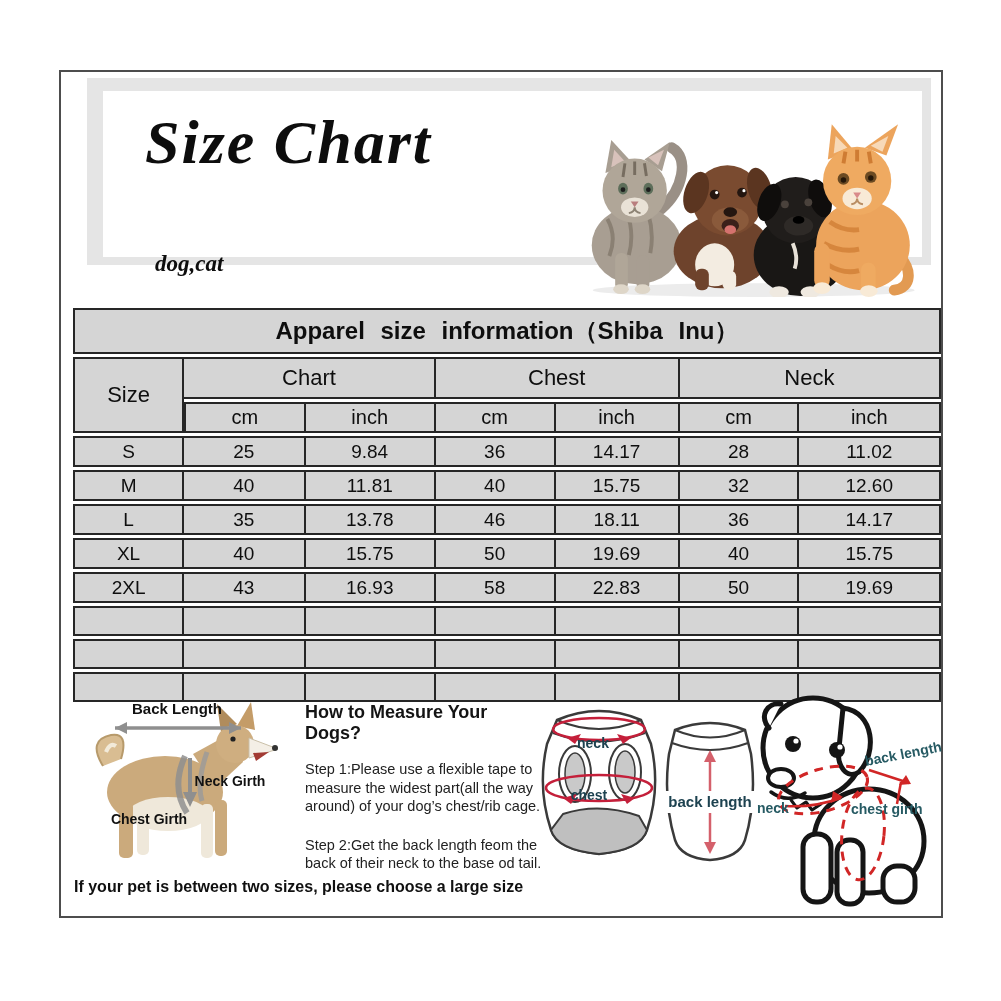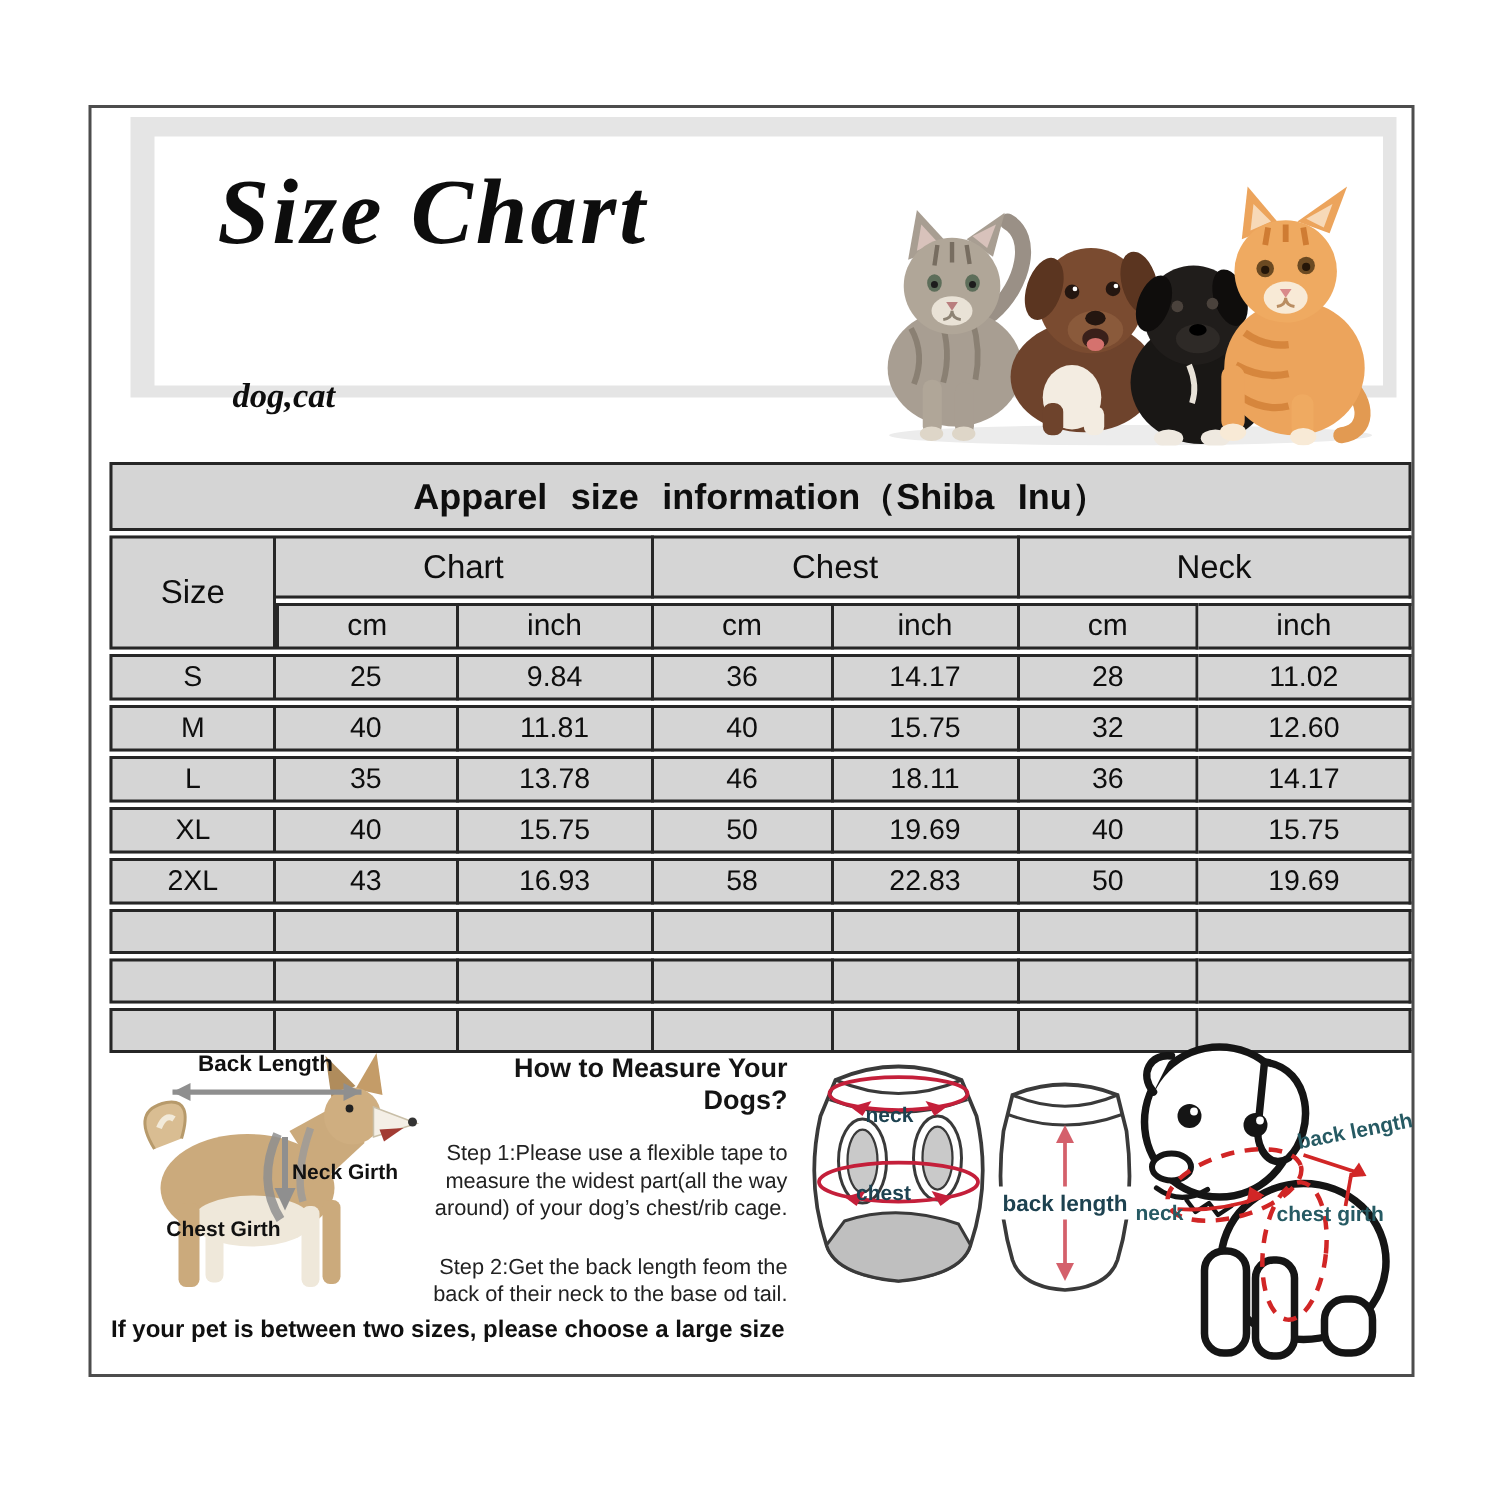--- a/index.html
+++ b/index.html
@@ -23,21 +23,21 @@
   .sz td,.sz th{background:#d5d5d5;border-top:2px solid #262626;border-bottom:2px solid #262626;
       border-right:2px solid #262626;text-align:center;vertical-align:middle;
       font-weight:normal;padding:0;color:#0e0e0e;}
   .sz tr>*:first-child{border-left:2px solid #262626;}
   .sz .t-title{height:42px;font-size:24px;font-weight:bold;word-spacing:9px;}
   .sz .t-group{height:38px;font-size:22px;}
   .sz .t-unit{height:27px;font-size:20px;margin-top:20px;}
   .sz .t-data{height:27px;font-size:19px;}
   .sz .t-empty{height:26px;}
   
-  .guide-text{position:absolute;left:226px;top:630px;width:238px;text-align:right;}
+  .guide-text{position:absolute;left:244px;top:630px;width:238px;}
   .guide-h{font-size:18px;font-weight:bold;color:#141414;margin:0 0 16px 0;}
   .guide-p{font-size:14.5px;line-height:1.28;color:#222;margin:8px 0 20px 0;}
   .foot-note{position:absolute;left:13px;top:806px;font-size:16px;font-weight:600;color:#101010;}
   .dog-svg{position:absolute;left:12px;top:620px;width:214px;height:178px;}
   .vests-svg{position:absolute;left:462px;top:620px;width:248px;height:188px;}
   .puppy-svg{position:absolute;left:690px;top:614px;width:192px;height:230px;}
   svg text{font-family:"Liberation Sans",sans-serif;}
 </style>
 </head>
 <body>

